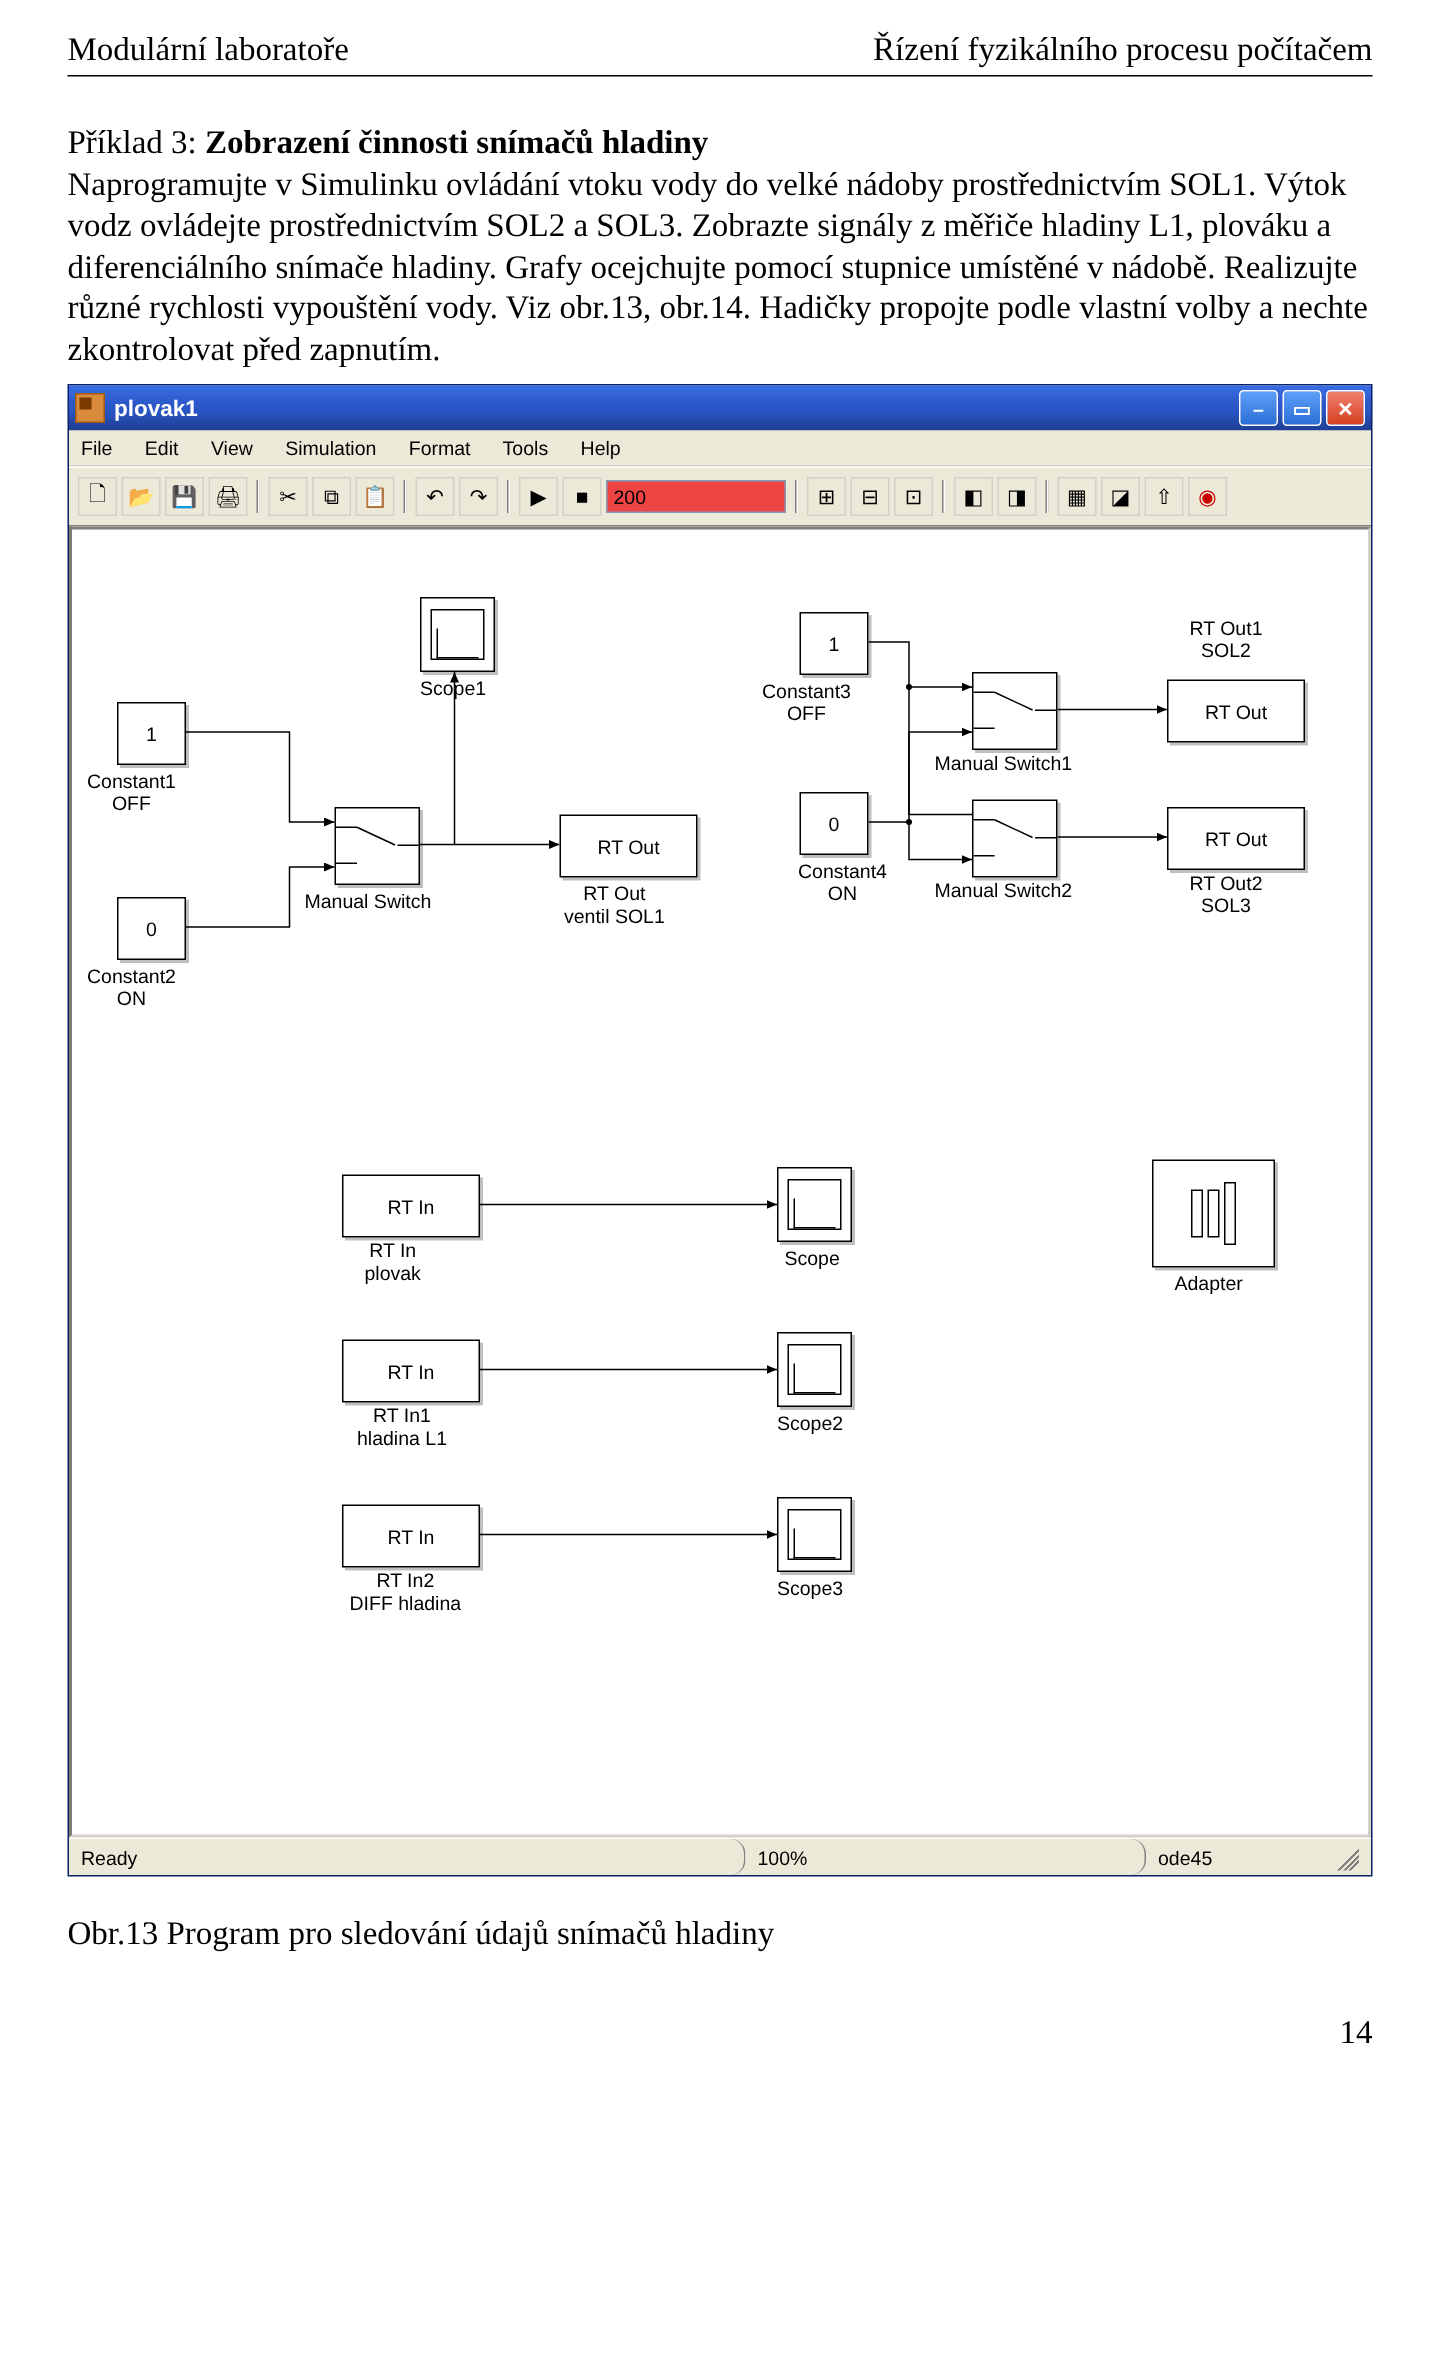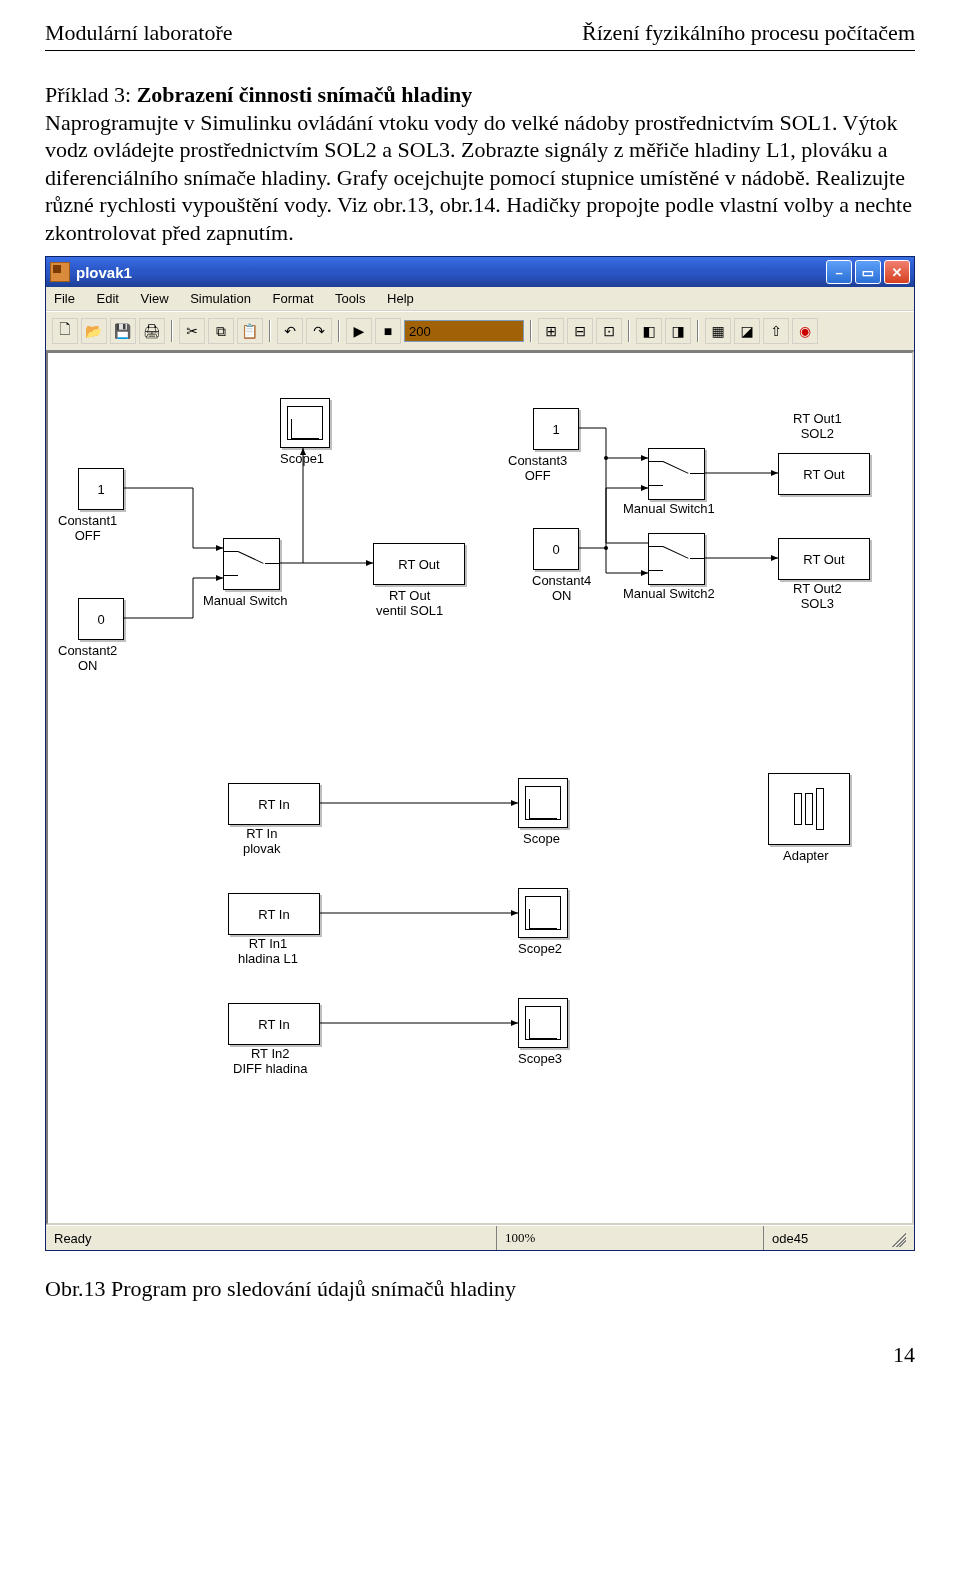--- a/index.html
+++ b/index.html
@@ -107,21 +107,21 @@
     font-size: 14px;
   }
   .tsep {
     width: 1px; height: 22px;
     background: #808080;
     border-right: 1px solid #fff;
     margin: 0 3px;
   }
   .tfield {
     width: 110px; height: 20px;
-    background: #a16207;
+    background: #ef4444;
     border: 1px solid #7f9db9;
     padding: 0 4px;
     display: flex; align-items: center;
   }
 
   .canvas {
     background: #fff;
     border: 2px inset #d4d0c8;
     position: relative;
     height: 870px;
@@ -132,24 +132,24 @@
     border-top: 1px solid #fff;
     height: 24px;
     display: flex;
     align-items: center;
     font-size: 13px;
   }
   .status-cell {
     padding: 0 8px;
     border-right: 1px solid #808080;
     height: 100%;
-    display: flex; align-items: center;
+    display: flex; align-items: center; border-radius: 10px;
   }
   .status-cell:first-child { flex: 1 0 300px; }
-  .status-cell.n2 { width: 250px; font-family: Liberation Serif, serif; }
+  .status-cell.n2 { width: 250px; }
   .status-cell.n3 { flex: 1; border-right: none; justify-content: flex-end; }
   .grip {
     width: 18px; height: 18px;
     background:
       linear-gradient(135deg, transparent 60%, #808080 60%, #808080 65%, transparent 65%,
                       transparent 70%, #808080 70%, #808080 75%, transparent 75%,
                       transparent 80%, #808080 80%, #808080 85%, transparent 85%);
     margin-left: auto;
   }
 

